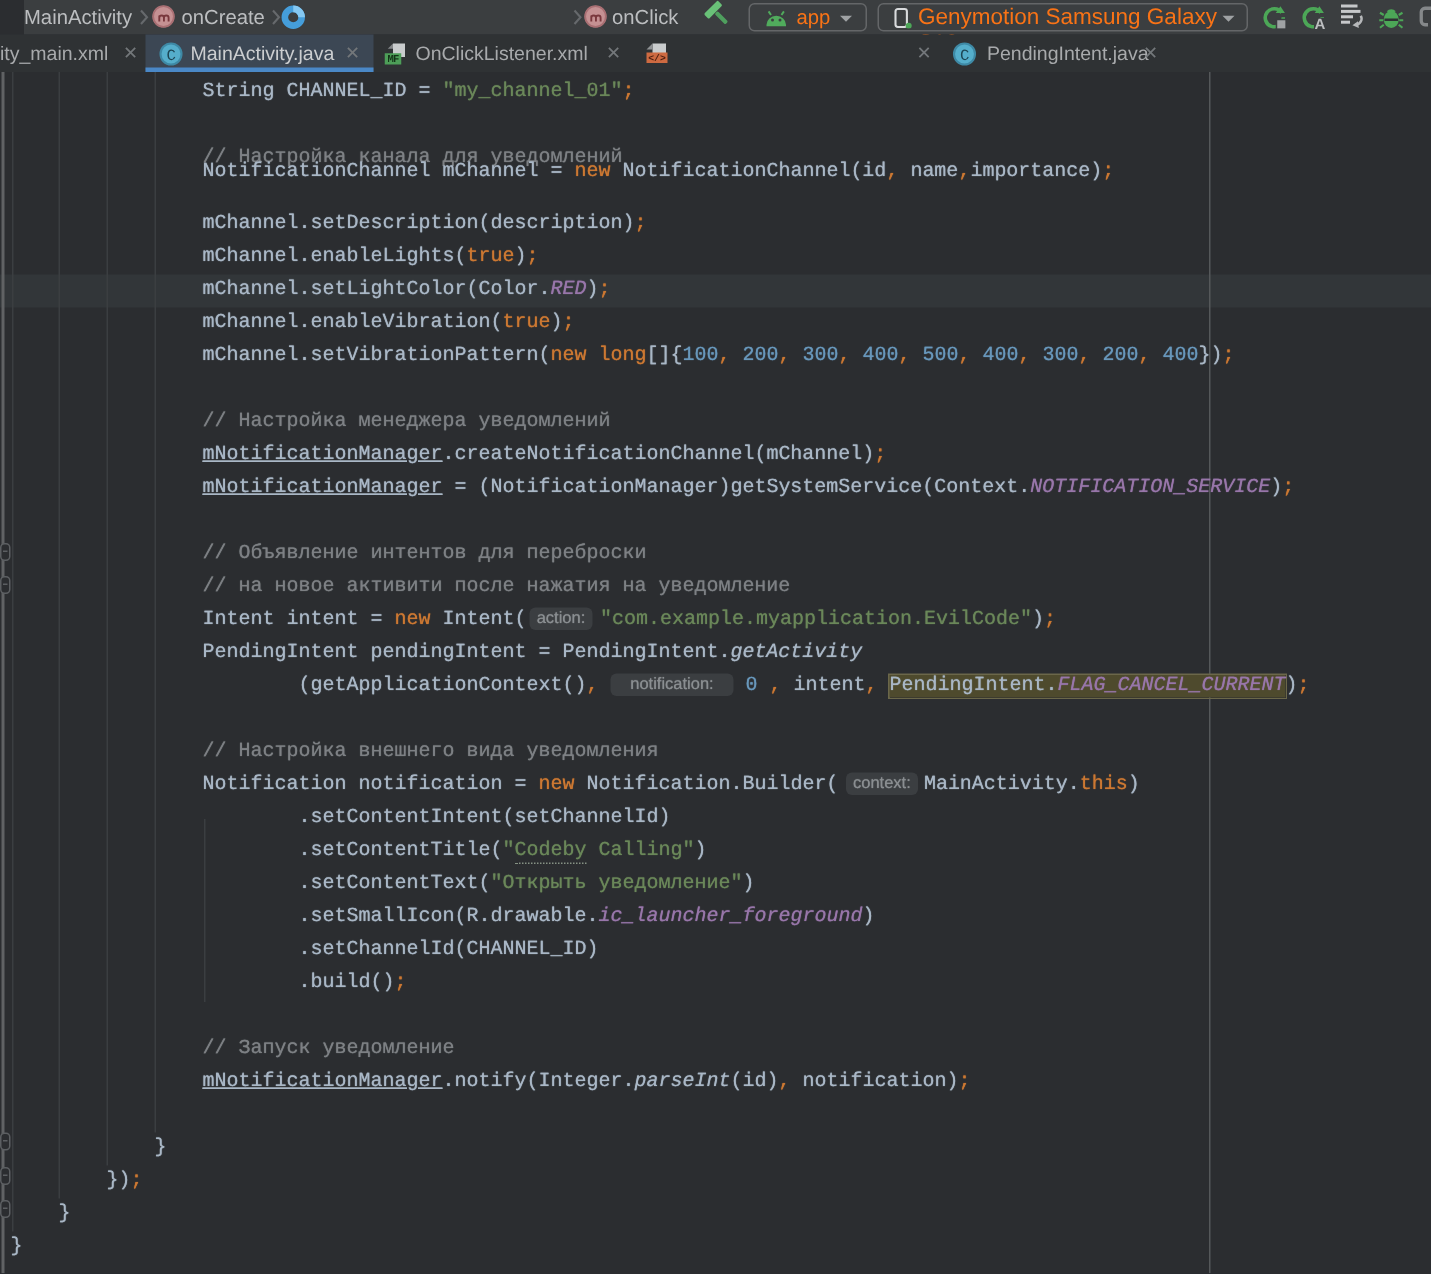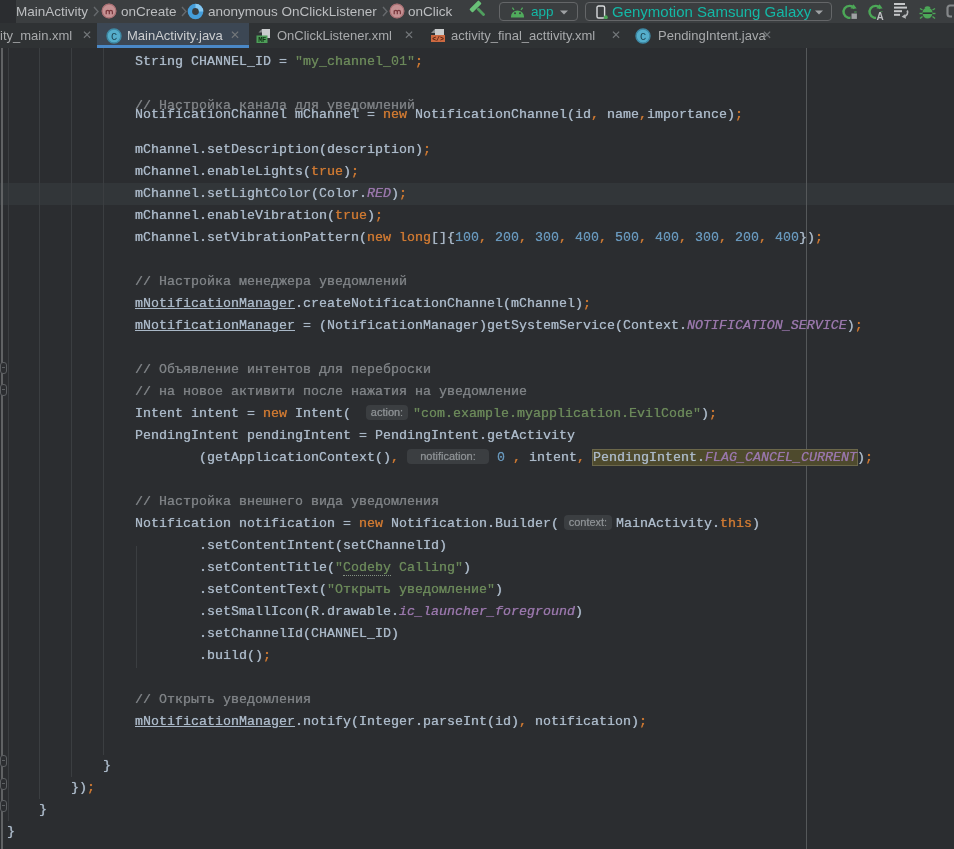--- a/index.html
+++ b/index.html
@@ -2,30 +2,30 @@
 <html><head><meta charset="utf-8"><style>
 html,body{margin:0;padding:0;background:#2b2d30}
 #page{position:relative;width:954px;height:849px;background:#2b2d30;overflow:hidden;font-family:"Liberation Sans",sans-serif}
 .abs{position:absolute}
 
 #hdr{position:absolute;left:16px;top:0;width:954px;height:23px;background:#3b3e40}
 #tabs{position:absolute;left:0;top:23px;width:954px;height:25px;background:#2f3234}
 .bc{position:absolute;top:0;height:23px;line-height:23px;font-size:13.5px;color:#bcbec0;white-space:nowrap}
 .tab{position:absolute;top:0;height:25px;line-height:25px;font-size:13px;color:#a8aaac;white-space:nowrap}
 .x{color:#73777a;font-size:12px}
-.ddl{position:absolute;top:2px;height:17px;border:1px solid #646668;border-radius:4px;background:#3b3e40;color:#14b8a6;font-size:13.5px;line-height:17px}
+.ddl{position:absolute;top:2px;height:17px;border:1px solid #646668;border-radius:4px;background:#3b3e40;color:#f97316;font-size:13.5px;line-height:17px}
 
 .cl{position:absolute;font-family:"Liberation Mono",monospace;font-size:13.33px;line-height:22px;height:22px;white-space:pre;color:#a9b7c6;text-shadow:0 0 0.7px}
 .k{color:#cc7832}
 .s{color:#6a8759}
 .n{color:#6897bb}
 .c{color:#7d8084}
 .p{color:#cc7832}
 .cst{color:#9876aa;font-style:italic}
-.it{}
+.it{font-style:italic}
 .f{text-decoration:underline}
 .chip{display:inline-block;box-sizing:border-box;background:#3b3e41;color:#8a8e91;font-family:"Liberation Sans",sans-serif;font-size:11px;line-height:15px;border-radius:4px;text-align:center;vertical-align:1px}
 .hl{background:#4e4a2d;box-shadow:0 0 0 1px #6b674a}
 .guide{position:absolute;width:1px;background:#3b3e41}
 .fold{position:absolute;left:0;width:7px;height:12px;border:1px solid #5c5f62;border-radius:3px;box-sizing:border-box;background:#2b2d30}
 .fold:after{content:"";position:absolute;left:1px;right:1px;top:4px;height:1px;background:#5c5f62}
 </style></head>
 <body>
 <div id="page">
 
@@ -54,32 +54,32 @@
     <div class="cl" style="left:135px;top:139px">mChannel.setDescription(description)<span class="p">;</span></div>
     <div class="cl" style="left:135px;top:161px">mChannel.enableLights(<span class="k">true</span>)<span class="p">;</span></div>
     <div class="cl" style="left:135px;top:183px">mChannel.setLightColor(Color.<span class="cst">RED</span>)<span class="p">;</span></div>
     <div class="cl" style="left:135px;top:205px">mChannel.enableVibration(<span class="k">true</span>)<span class="p">;</span></div>
     <div class="cl" style="left:135px;top:227px">mChannel.setVibrationPattern(<span class="k">new long</span>[]{<span class="n">100</span><span class="p">,</span> <span class="n">200</span><span class="p">,</span> <span class="n">300</span><span class="p">,</span> <span class="n">400</span><span class="p">,</span> <span class="n">500</span><span class="p">,</span> <span class="n">400</span><span class="p">,</span> <span class="n">300</span><span class="p">,</span> <span class="n">200</span><span class="p">,</span> <span class="n">400</span>})<span class="p">;</span></div>
     <div class="cl" style="left:135px;top:271px"><span class="c">// Настройка менеджера уведомлений</span></div>
     <div class="cl" style="left:135px;top:293px"><span class="f">mNotificationManager</span>.createNotificationChannel(mChannel)<span class="p">;</span></div>
     <div class="cl" style="left:135px;top:315px"><span class="f">mNotificationManager</span> = (NotificationManager)getSystemService(Context.<span class="cst">NOTIFICATION_SERVICE</span>)<span class="p">;</span></div>
     <div class="cl" style="left:135px;top:359px"><span class="c">// Объявление интентов для переброски</span></div>
     <div class="cl" style="left:135px;top:381px"><span class="c">// на новое активити после нажатия на уведомление</span></div>
-    <div class="cl" style="left:135px;top:403px">Intent intent = <span class="k">new</span> Intent(<span class="chip" style="width:42px;margin-left:15px;margin-right:5px">action:</span><span class="s">"com.example.myapplication.EvilCode"</span>)<span class="p">;</span></div>
+    <div class="cl" style="left:135px;top:403px">Intent intent = <span class="k">new</span> Intent(<span class="chip" style="width:42px;margin-left:2px;margin-right:5px">action:</span><span class="s">"com.example.myapplication.EvilCode"</span>)<span class="p">;</span></div>
     <div class="cl" style="left:135px;top:425px">PendingIntent pendingIntent = PendingIntent.<span class="it">getActivity</span></div>
     <div class="cl" style="left:199px;top:447px">(getApplicationContext()<span class="p">,</span> <span class="chip" style="width:82px">notification:</span> <span class="n">0</span> <span class="p">,</span> intent<span class="p">,</span> <span class="hl">PendingIntent.<span class="cst">FLAG_CANCEL_CURRENT</span></span>)<span class="p">;</span></div>
     <div class="cl" style="left:135px;top:491px"><span class="c">// Настройка внешнего вида уведомления</span></div>
     <div class="cl" style="left:135px;top:513px">Notification notification = <span class="k">new</span> Notification.Builder(<span class="chip" style="width:48px;margin-left:5px;margin-right:4px">context:</span>MainActivity.<span class="k">this</span>)</div>
     <div class="cl" style="left:199px;top:535px">.setContentIntent(setChannelId)</div>
     <div class="cl" style="left:199px;top:557px">.setContentTitle(<span class="s">"<span style="border-bottom:1px dotted #859183">Codeby</span> Calling"</span>)</div>
     <div class="cl" style="left:199px;top:579px">.setContentText(<span class="s">"Открыть уведомление"</span>)</div>
     <div class="cl" style="left:199px;top:601px">.setSmallIcon(R.drawable.<span class="cst">ic_launcher_foreground</span>)</div>
     <div class="cl" style="left:199px;top:623px">.setChannelId(CHANNEL_ID)</div>
     <div class="cl" style="left:199px;top:645px">.build()<span class="p">;</span></div>
-    <div class="cl" style="left:135px;top:689px"><span class="c">// Открыть уведомления</span></div>
+    <div class="cl" style="left:135px;top:689px"><span class="c">// Запуск уведомление</span></div>
     <div class="cl" style="left:135px;top:711px"><span class="f">mNotificationManager</span>.notify(Integer.<span class="it">parseInt</span>(id)<span class="p">,</span> notification)<span class="p">;</span></div>
     <div class="cl" style="left:103px;top:755px">}</div>
     <div class="cl" style="left:71px;top:777px">})<span class="p">;</span></div>
     <div class="cl" style="left:39px;top:799px">}</div>
     <div class="cl" style="left:7px;top:821px">}</div>
   </div>
 
   <div id="hdr">
       <div class="abs" style="left:951px;top:0;width:3px;height:48px;background:#365243"></div>
     <span class="bc" style="left:0px">MainActivity</span>
@@ -92,21 +92,20 @@
         <path d="M5.2 11.3 V7.4 M5.2 8.9 a1.55 1.55 0 0 1 3.1 0 V11.3 M8.3 8.9 a1.55 1.55 0 0 1 3.1 0 V11.3" stroke="#79383d" stroke-width="1.25" fill="none"></path>
       </svg>
     <span class="bc" style="left:105px">onCreate</span>
     <svg class="abs" style="left:164px;top:6px" width="8" height="11" viewBox="0 0 8 11">
         <path d="M2 1 L6 5.5 L2 10" stroke="#66696c" stroke-width="1.4" fill="none"></path>
       </svg>
     <svg class="abs" style="left:171px;top:3px" width="17" height="17" viewBox="0 0 17 17">
         <circle cx="8.5" cy="8.5" r="5.6" fill="none" stroke="#459edb" stroke-width="4.4"></circle>
         <path d="M8.5 2.9 A5.6 5.6 0 0 1 14.1 8.5" stroke="#85c8f2" stroke-width="4.4" fill="none"></path>
       </svg>
-    <span class="bc" style="left:192px">anonymous OnClickListener</span>
     <svg class="abs" style="left:365px;top:6px" width="8" height="11" viewBox="0 0 8 11">
         <path d="M2 1 L6 5.5 L2 10" stroke="#66696c" stroke-width="1.4" fill="none"></path>
       </svg>
     <svg class="abs" style="left:373px;top:3px" width="16" height="16" viewBox="0 0 16 16">
         <circle cx="8" cy="8" r="7.2" fill="#c59193"></circle>
         <circle cx="8" cy="8" r="6.9" fill="none" stroke="#a96f73" stroke-width="1.2"></circle>
         <path d="M5.2 11.3 V7.4 M5.2 8.9 a1.55 1.55 0 0 1 3.1 0 V11.3 M8.3 8.9 a1.55 1.55 0 0 1 3.1 0 V11.3" stroke="#79383d" stroke-width="1.25" fill="none"></path>
       </svg>
     <span class="bc" style="left:392px">onClick</span>
 
@@ -197,21 +196,20 @@
         <text x="6" y="13.6" font-size="7" font-weight="bold" font-family="Liberation Mono,monospace" fill="#143318" text-anchor="middle" letter-spacing="-0.5">MF</text>
       </svg>
     <span class="tab" style="left:277px">OnClickListener.xml</span>
       <span class="tab x" style="left:404px">✕</span>
     <svg class="abs" style="left:430px;top:5px" width="16" height="16" viewBox="0 0 16 16">
         <path d="M5 1 L14 1 L14 8 L5 8 Z" fill="#c9cccd"></path>
         <path d="M5 1 L5 5 L1 5 Z" fill="#8f9294"></path>
         <rect x="1" y="7" width="14" height="7" fill="#ce6a41"></rect>
         <text x="8" y="12.8" font-size="6.5" font-weight="bold" font-family="Liberation Mono,monospace" fill="#4c1f10" text-anchor="middle">&lt;/&gt;</text>
       </svg>
-    <span class="tab" style="left:451px">activity_final_acttivity.xml</span>
       <span class="tab x" style="left:611px">✕</span>
     <svg class="abs" style="left:635px;top:5px" width="16" height="16" viewBox="0 0 16 16">
         <circle cx="8" cy="8" r="7" fill="#55aecb"></circle>
         <circle cx="8" cy="8" r="7" fill="none" stroke="#3e89a5" stroke-width="1.4"></circle>
         <text x="8.2" y="12" font-size="10.5" font-family="Liberation Mono,monospace" fill="#1d4654" text-anchor="middle">C</text>
       </svg>
     <span class="tab" style="left:658px">PendingIntent.java</span>
       <span class="tab x" style="left:762px">✕</span>
   </div>
 </div>

